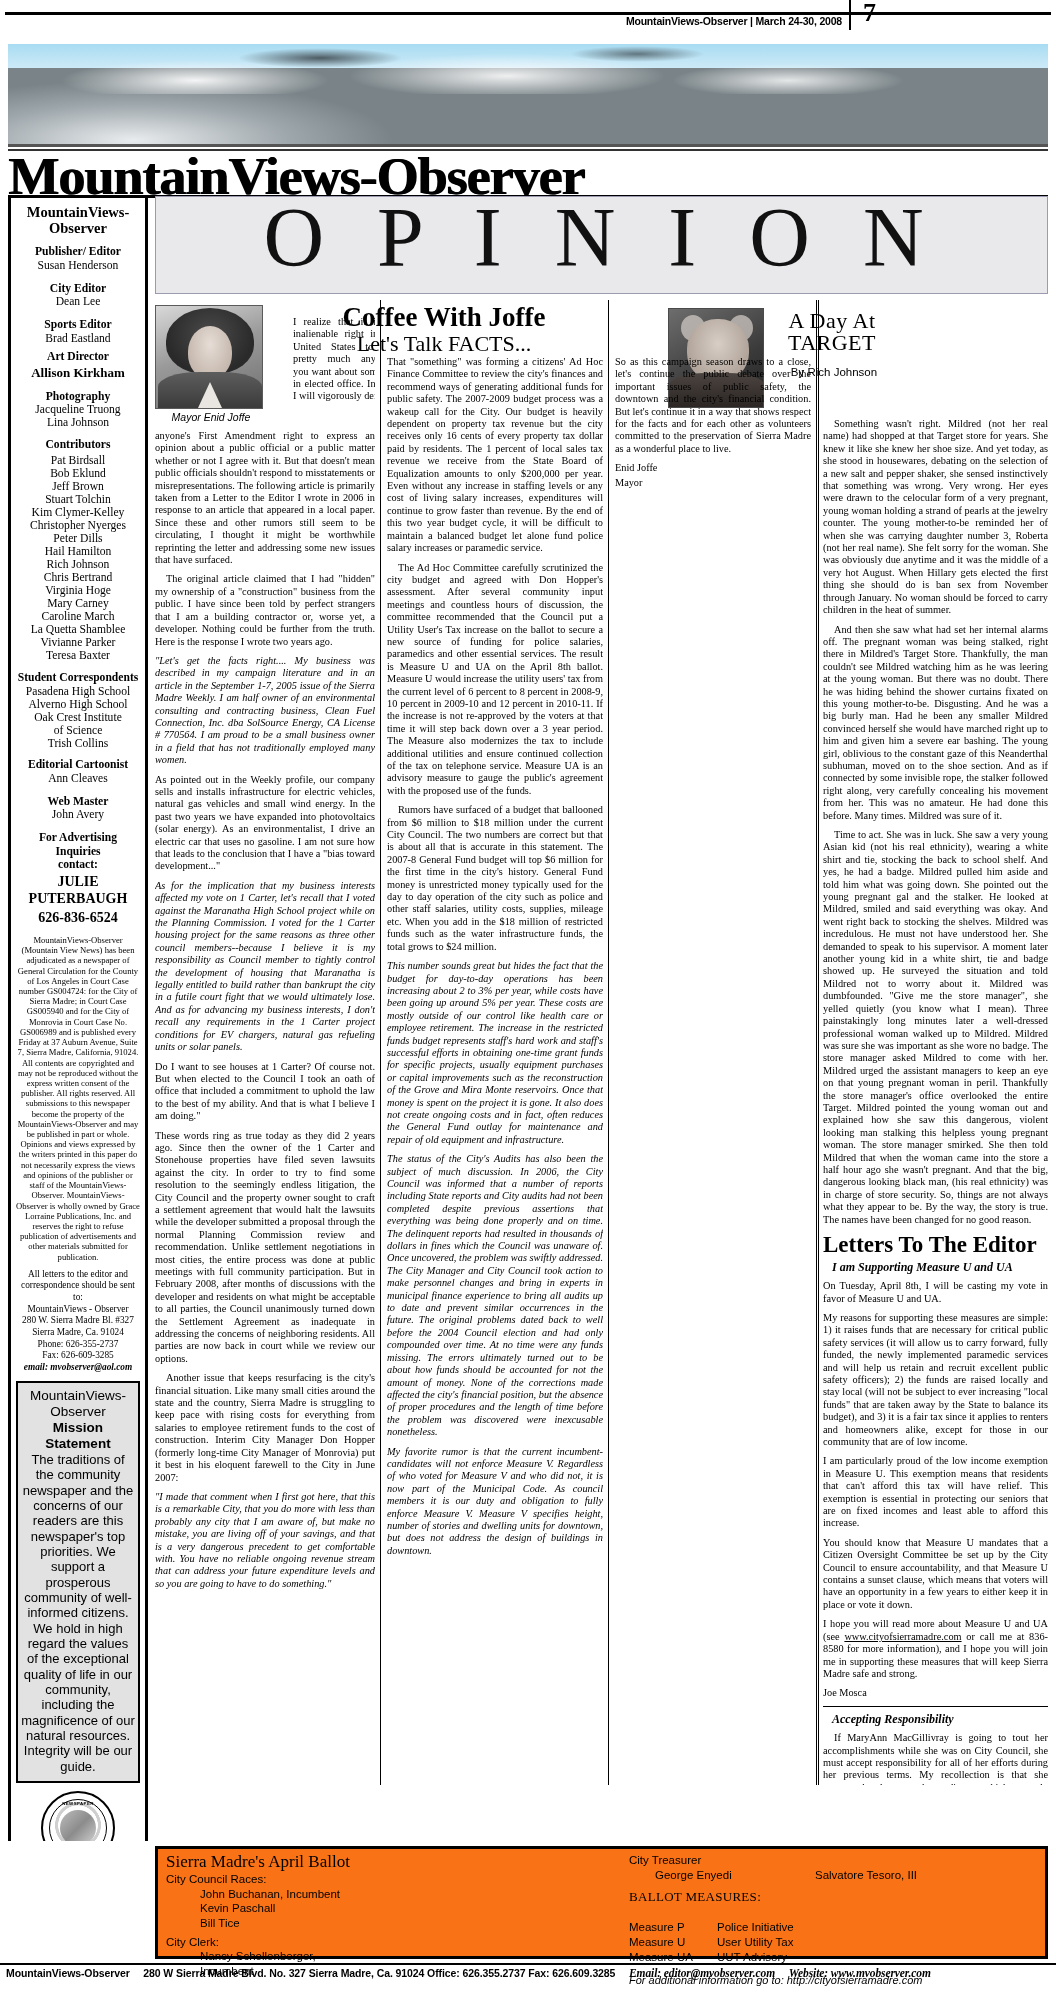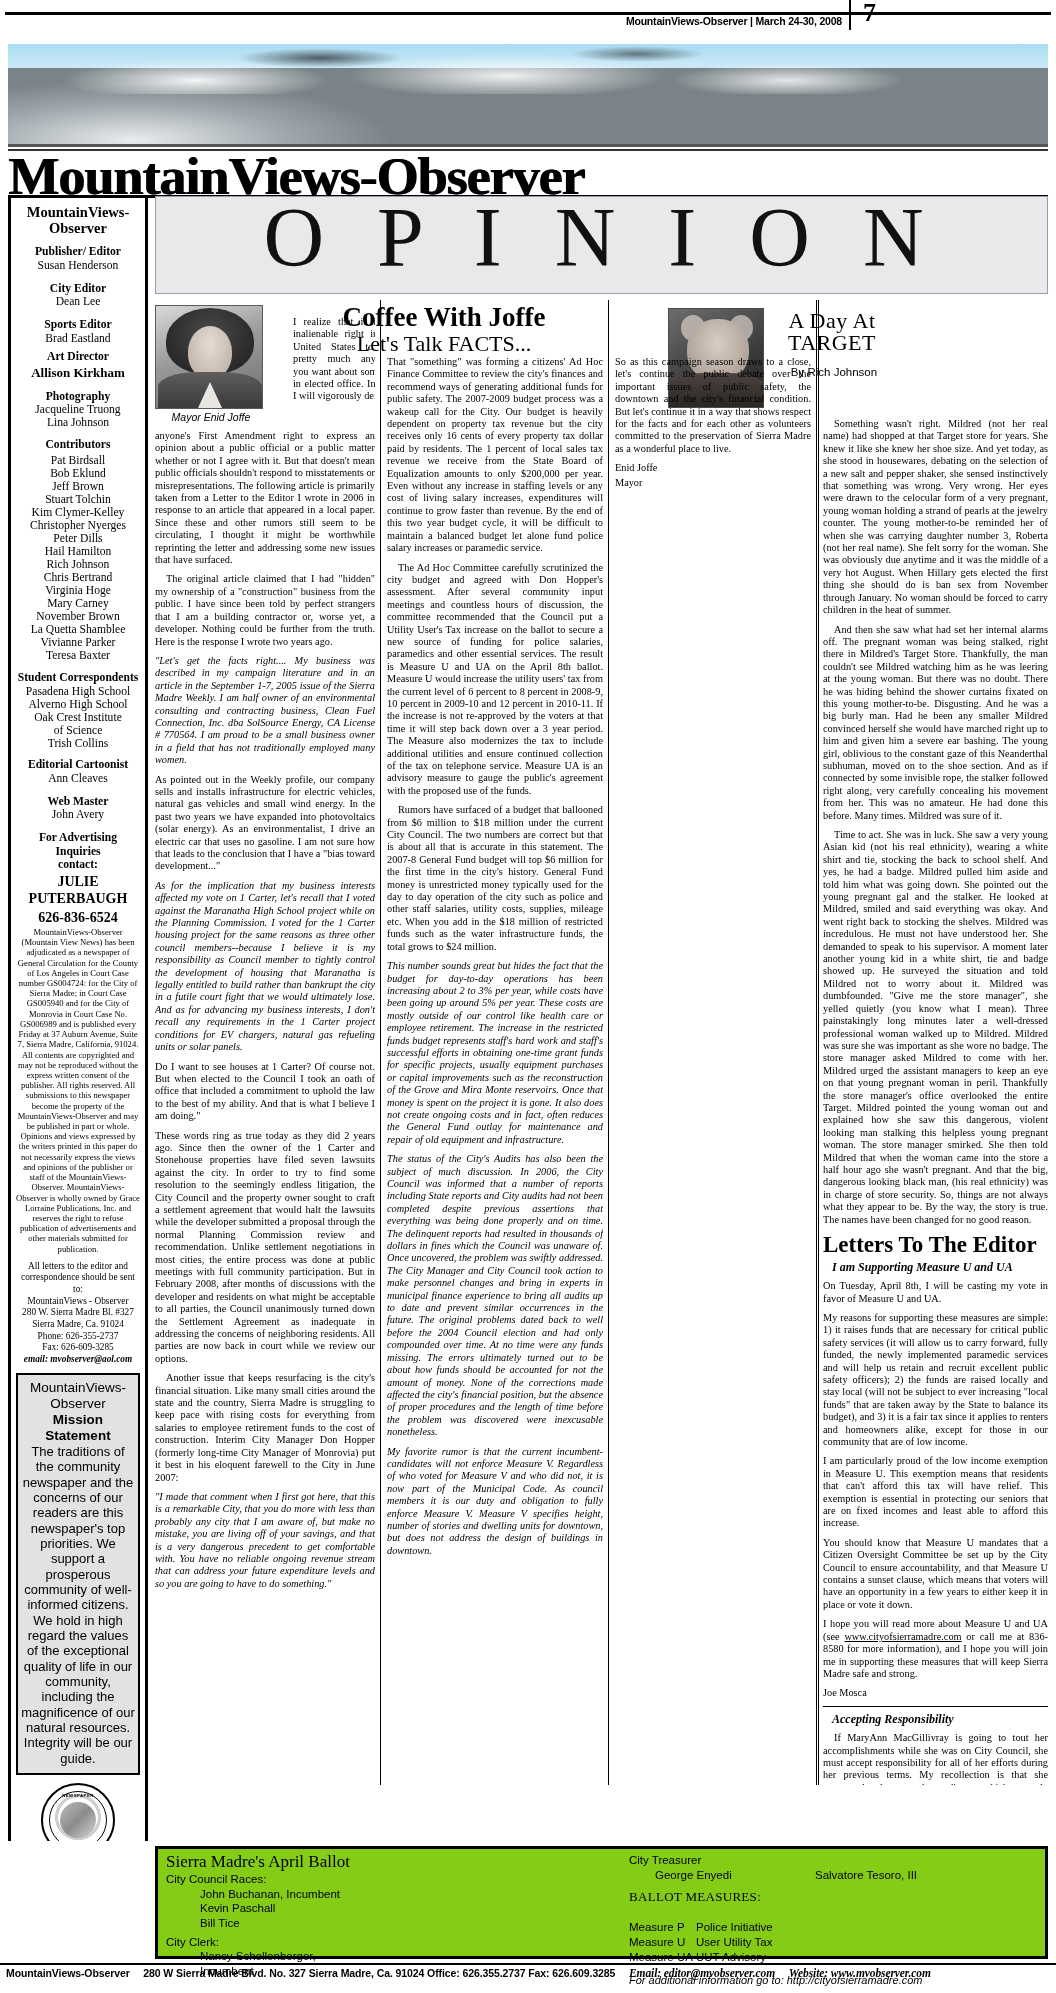--- a/index.html
+++ b/index.html
@@ -127,21 +127,21 @@
     font-family:"Liberation Serif", serif;
     font-size:11.6px; line-height:1.2;
   }
   .mh-name.tight { line-height:1.12; }
   .mh-bigname {
     font-family:"Liberation Serif", serif;
     font-weight:bold; font-size:13px; line-height:1.2; margin-top:2px;
   }
   .mh-legal {
     font-family:"Liberation Serif", serif;
-    font-size:8.6px; line-height:1.19; text-align:center;
+    font-size:8.6px; line-height:1.19; margin-top:8px; text-align:center;
   }
   .mh-contact { font-family:"Liberation Serif", serif; font-size:9.3px; line-height:1.25; margin-top:7px; }
   .mission {
     margin-top:8px;
     border:2px solid #000;
     background:#e2e2e2;
     padding:5px 3px 7px 3px;
     font-family:"Liberation Sans", sans-serif;
     font-size:13px;
     line-height:1.18;
@@ -280,33 +280,33 @@
     font-family:"Liberation Serif", serif; font-weight:bold; font-style:italic;
     font-size:12px; margin:3px 0 5px 9px;
   }
   .letter-rule { border-top:1px solid #000; margin:6px 0 5px 0; height:0; }
   .lnk { text-decoration:underline; }
 
   
   .ballot {
     position:absolute; left:155px; top:1846px; width:893px; height:113px;
     border:3px solid #000;
-    background:#84cc16;
+    background:#f97316;
     padding:4px 8px;
   }
   .ballot-inner { position:relative; width:100%; height:100%; }
   .ballot-title {
     font-family:"Liberation Serif", serif; font-size:17px; line-height:1.05; margin:0 0 1px 0;
   }
   .b-lbl { font-family:"Liberation Sans", sans-serif; font-size:11.5px; line-height:1.28; }
   .b-item { font-family:"Liberation Sans", sans-serif; font-size:11.5px; line-height:1.28; margin-left:34px; }
   .ballot-right { position:absolute; left:455px; top:0; width:430px; }
   .bm-title { font-family:"Liberation Serif", serif; font-size:13px; margin:7px 0 15px 0; letter-spacing:.3px; }
   .bm-row { font-family:"Liberation Sans", sans-serif; font-size:11.5px; line-height:1.28; }
-  .bm-row span.k { display:inline-block; width:67px; }
+  .bm-row span.k { display:inline-block; width:88px; }
   .bm-info { font-family:"Liberation Sans", sans-serif; font-style:italic; font-size:11px; margin-top:9px; }
   .treas-name { display:inline-block; width:160px; }
 
   
   .botbar { position:absolute; left:0; top:1963px; width:1056px; height:30px; }
   .botbar .rule { position:absolute; left:0; top:0; width:100%; height:2px; background:#000; }
   .botbar .txt {
     position:absolute; left:6px; top:4px;
     font-family:"Liberation Sans", sans-serif; font-size:10.5px; font-weight:bold;
     white-space:nowrap; letter-spacing:-0.1px;
@@ -375,21 +375,21 @@
     <div class="mh-name tight">Jeff Brown</div>
     <div class="mh-name tight">Stuart Tolchin</div>
     <div class="mh-name tight">Kim Clymer-Kelley</div>
     <div class="mh-name tight">Christopher  Nyerges</div>
     <div class="mh-name tight">Peter Dills</div>
     <div class="mh-name tight">Hail Hamilton</div>
     <div class="mh-name tight">Rich Johnson</div>
     <div class="mh-name tight">Chris Bertrand</div>
     <div class="mh-name tight">Virginia Hoge</div>
     <div class="mh-name tight">Mary Carney</div>
-    <div class="mh-name tight">November Brown</div>
+    <div class="mh-name tight">Caroline March</div>
     <div class="mh-name tight">La Quetta Shamblee</div>
     <div class="mh-name tight">Vivianne Parker</div>
     <div class="mh-name tight">Teresa Baxter</div>
 
     <div class="mh-role">Student Correspondents</div>
     <div class="mh-name tight">Pasadena High School</div>
     <div class="mh-name tight">Alverno High School</div>
     <div class="mh-name tight">Oak Crest Institute</div>
     <div class="mh-name tight">of Science</div>
     <div class="mh-name tight">Trish Collins</div>

